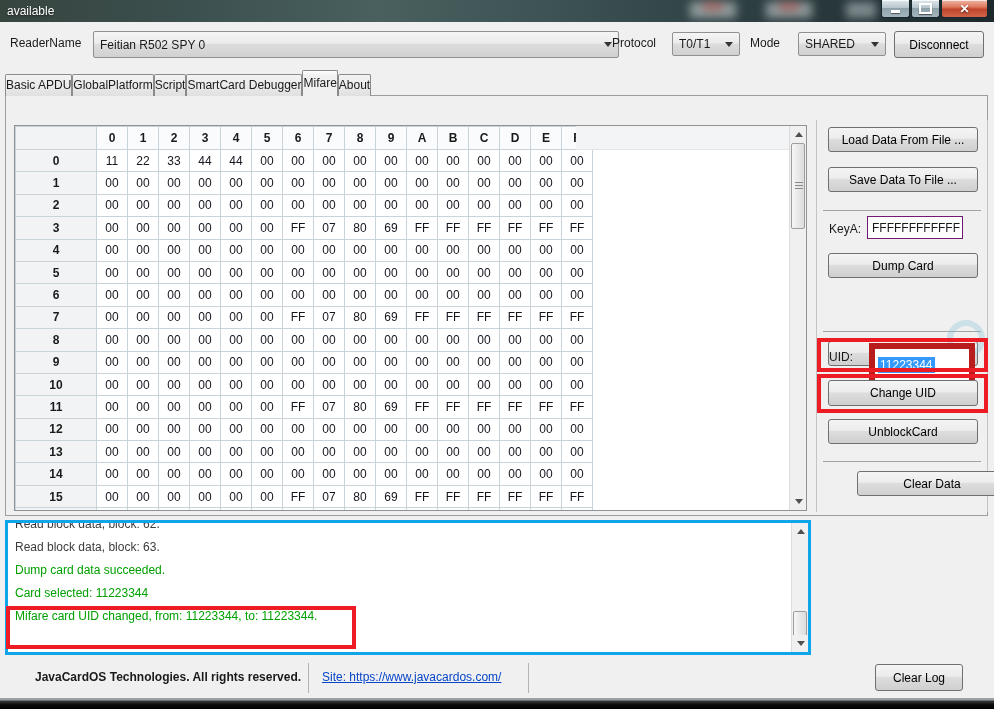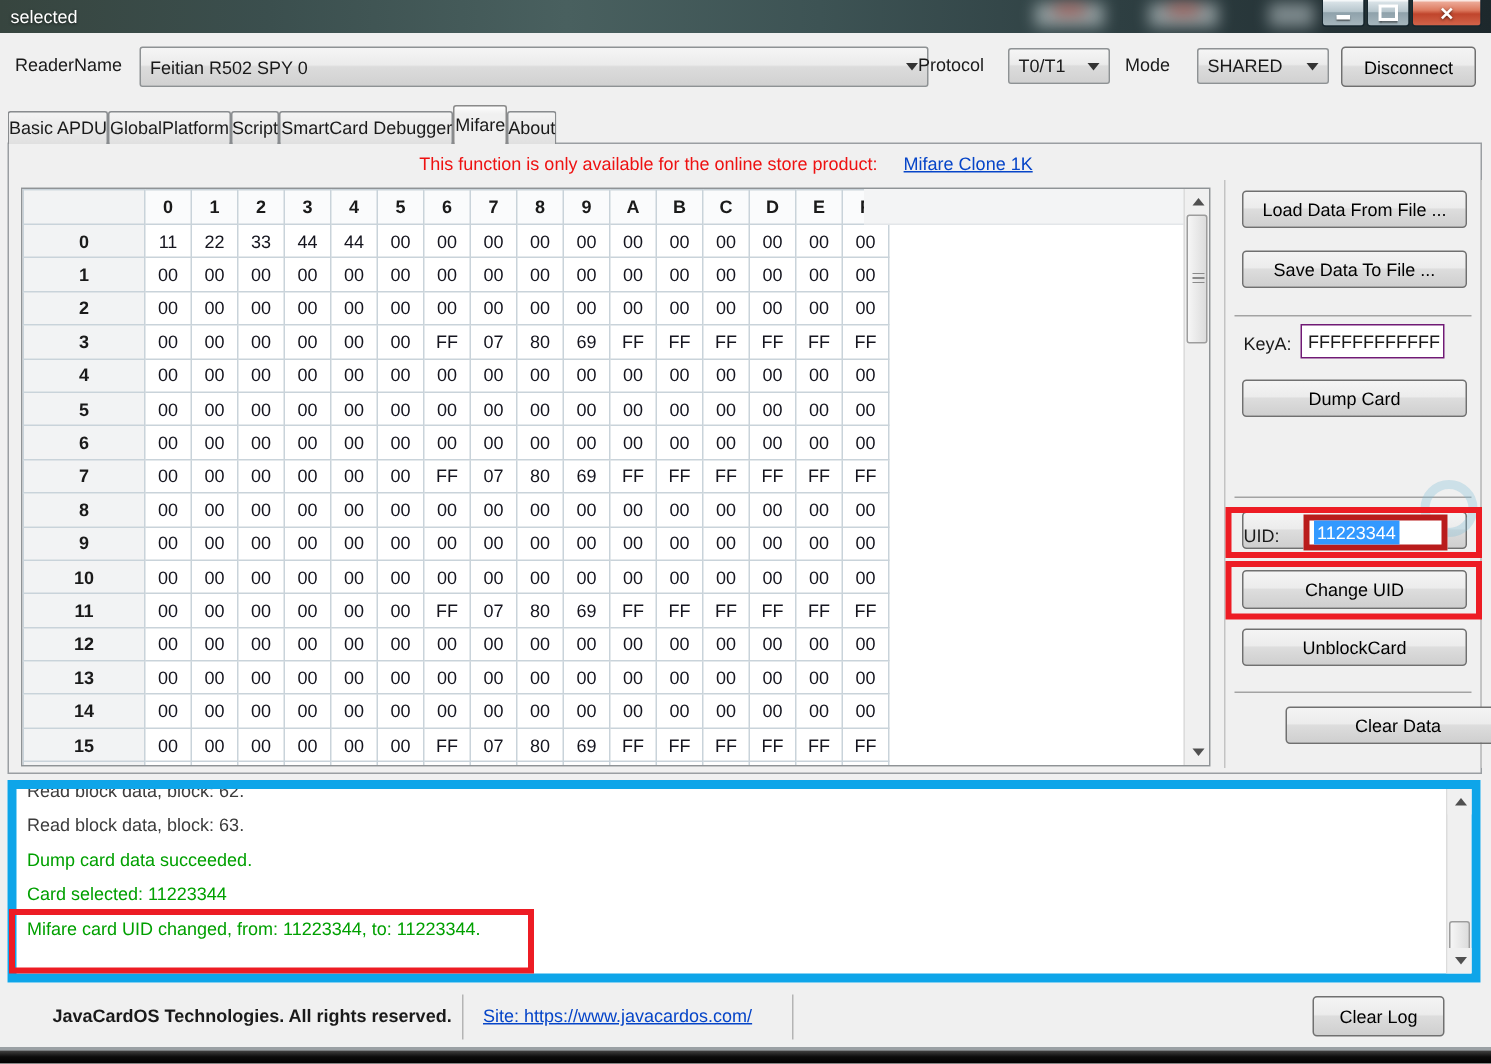--- a/index.html
+++ b/index.html
@@ -85,30 +85,30 @@
   #btn-clone{top:173px;margin-top:48px;}
   #btn-change-uid{top:260px;height:26px;}
   #btn-unblock{top:299px;}
   #btn-clear-data{top:351px;margin-left:29px;}
   .hsep{position:absolute;left:6px;right:6px;height:1px;background:#a3a3a3;}
   #sep1{top:90px;} #sep2{top:211px;} #sep3{top:341px;}
   .rp-label{position:absolute;left:12px;}
   #keya-label{top:102px;}
   #keya-input{position:absolute;left:50px;top:96px;width:96px;height:23px;border:1px solid #701a75;background:#fff;box-sizing:border-box;display:flex;align-items:center;padding:0 4px;}
   #uid-label{top:230px;}
-  #uid-input{position:absolute;left:52px;top:223px;width:96px;height:24px;border:4px solid #b91c1c;background:#fff;box-sizing:border-box;display:flex;align-items:center;padding:0 3px;}
+  #uid-input{position:absolute;left:52px;top:223px;width:106px;height:24px;border:6px solid #b91c1c;background:#fff;box-sizing:border-box;display:flex;align-items:center;padding:16px 3px;}
   #uid-input .sel{background:#3399ff;color:#fff;padding:1px 2px;}
   #watermark{position:absolute;right:2px;top:200px;width:26px;height:26px;border:6px solid rgba(125,190,215,.45);border-radius:50%;opacity:.7;}
   
   .annot{position:absolute;border:4px solid #ed1c24;box-sizing:border-box;z-index:6;pointer-events:none;}
   #annot-uid{left:817px;top:338px;width:171px;height:34px;}
   #annot-change{left:817px;top:374px;width:171px;height:39px;}
   #annot-log{left:6px;top:606px;width:350px;height:43px;}
   
-  #logbox{position:absolute;left:5px;top:520px;width:982px;height:135px;border:6px solid #0ea5e9;background:#fff;box-sizing:border-box;overflow:hidden;z-index:2;}
+  #logbox{position:absolute;left:5px;top:520px;width:806px;height:135px;border:3px solid #0ea5e9;background:#fff;box-sizing:border-box;overflow:hidden;z-index:2;}
   #log-content{position:absolute;left:7px;top:-10px;right:20px;}
   .logline{height:23px;line-height:23px;white-space:nowrap;color:#3c3c3c;}
   .logline.green{color:#00a000;}
   #log-scroll{right:0;top:0;bottom:0;}
   #log-thumb{top:88px;height:27px;}
   
   #footer{position:absolute;left:0;top:655px;width:994px;height:43px;background:#f0f0f0;}
   .foot-text{position:absolute;top:15px;}
   #copyright{left:35px;font-weight:bold;}
   #site-link{left:322px;}
@@ -123,21 +123,21 @@
 <body>
 
 <div id="window">
 
   <div id="titlebar">
     <div class="blurspot bs1"></div>
     <div class="blurspot bs2"></div>
     <div class="blurspot bs3"></div>
     <div class="blurspot bs4"></div>
     <div class="blurspot bs5"></div>
-    <div id="title-text">selected</div>
+    <div id="title-text">available</div>
     <div class="winbtns">
       <div class="winbtn min">
           <span class="glyph-min"></span>
         </div>
       <div class="winbtn max">
           <span class="glyph-max"></span>
         </div>
       <div class="winbtn close">
           <span class="glyph-close">✕</span>
         </div>
@@ -166,24 +166,20 @@
   <div id="tab-bar">
       <div class="tab">Basic APDU</div>
       <div class="tab">GlobalPlatform</div>
       <div class="tab">Script</div>
       <div class="tab">SmartCard Debugger</div>
       <div class="tab active">Mifare</div>
       <div class="tab">About</div>
     </div>
   <div id="tabpage"></div>
 
-  <div id="notice">
-    <span class="red">This function is only available for the online store product:</span>
-    <span class="linktext">Mifare Clone 1K</span>
-  </div>
 
   <div id="gridwrap">
     <table id="hex-table">
       <thead>
           <tr>
             <th class="rowhdr"></th>
             <th>0</th>
             <th>1</th>
             <th>2</th>
             <th>3</th>

